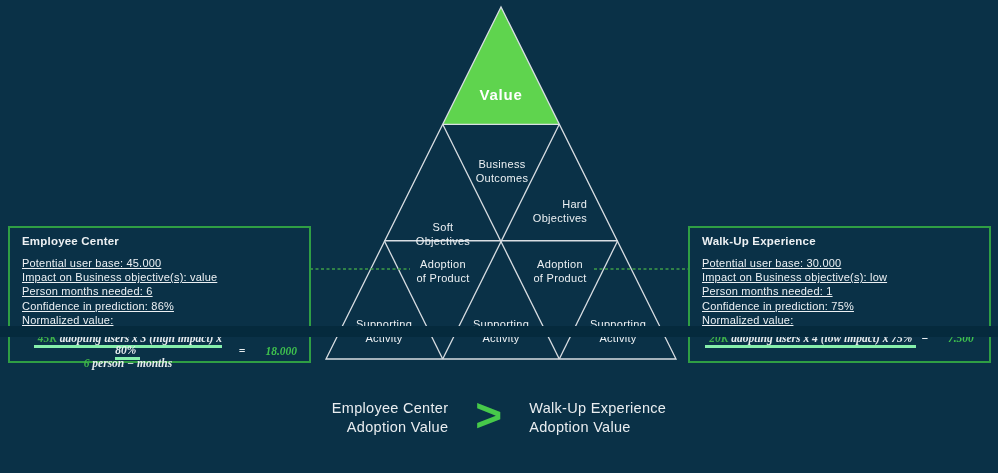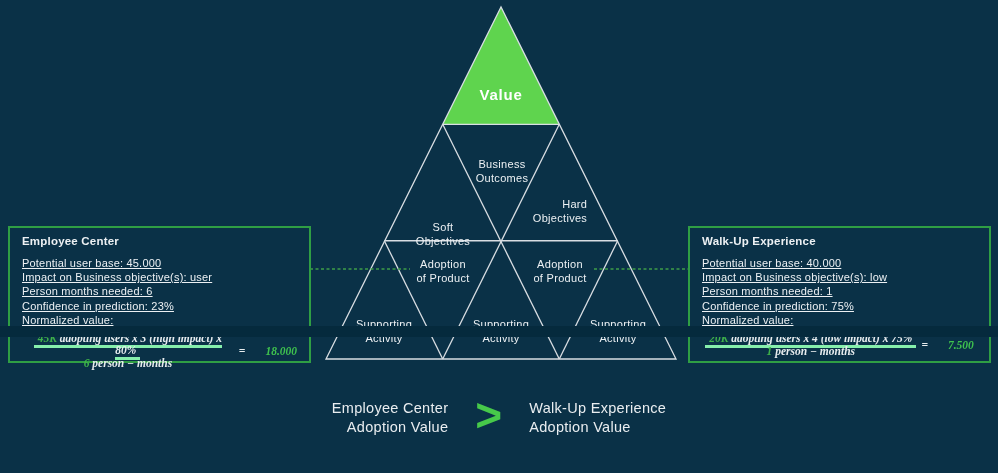--- a/index.html
+++ b/index.html
@@ -145,45 +145,44 @@
   <div class="pyr-label" style="left:384px; top:331px;">Supporting
 Activity</div>
   <div class="pyr-label" style="left:501px; top:331px;">Supporting
 Activity</div>
   <div class="pyr-label" style="left:618px; top:331px;">Supporting
 Activity</div>
 
   <div class="info-box left">
     <div class="box-title">Employee Center</div>
     <div class="box-line">Potential user base: 45.000</div>
-    <div class="box-line">Impact on Business objective(s): user</div>
+    <div class="box-line">Impact on Business objective(s): value</div>
     <div class="box-line">Person months needed: 6</div>
-    <div class="box-line">Confidence in prediction: 23%</div>
+    <div class="box-line">Confidence in prediction: 86%</div>
     <div class="box-line">Normalized value:</div>
     <div class="formula-row">
       <span class="fraction">
         <span class="numerator"><span class="hl-green">45K</span><span> adopting users x 3 (high impact) x 80%</span></span>
         <span class="denominator" style="display:block"><span class="hl-green">6</span><span> person − months</span></span>
       </span>
       <span class="equals-part">=</span>
       <span class="result-green">18.000</span>
     </div>
   </div>
 
   <div class="info-box right">
     <div class="box-title">Walk-Up Experience</div>
-    <div class="box-line">Potential user base: 40.000</div>
+    <div class="box-line">Potential user base: 30.000</div>
     <div class="box-line">Impact on Business objective(s): low</div>
     <div class="box-line">Person months needed: 1</div>
     <div class="box-line">Confidence in prediction: 75%</div>
     <div class="box-line">Normalized value:</div>
     <div class="formula-row">
       <span class="fraction">
         <span class="numerator"><span class="hl-green">20K</span><span> adopting users x 4 (low impact) x 75%</span></span>
-        <span class="denominator" style="display:block"><span class="hl-green">1</span><span> person − months</span></span>
       </span>
       <span class="equals-part">=</span>
       <span class="result-green">7.500</span>
     </div>
   </div>
 
   <div class="comparison">
     <div class="comparison-text left-text">Employee Center
 Adoption Value</div>
     <div class="gt-symbol">&gt;</div>

